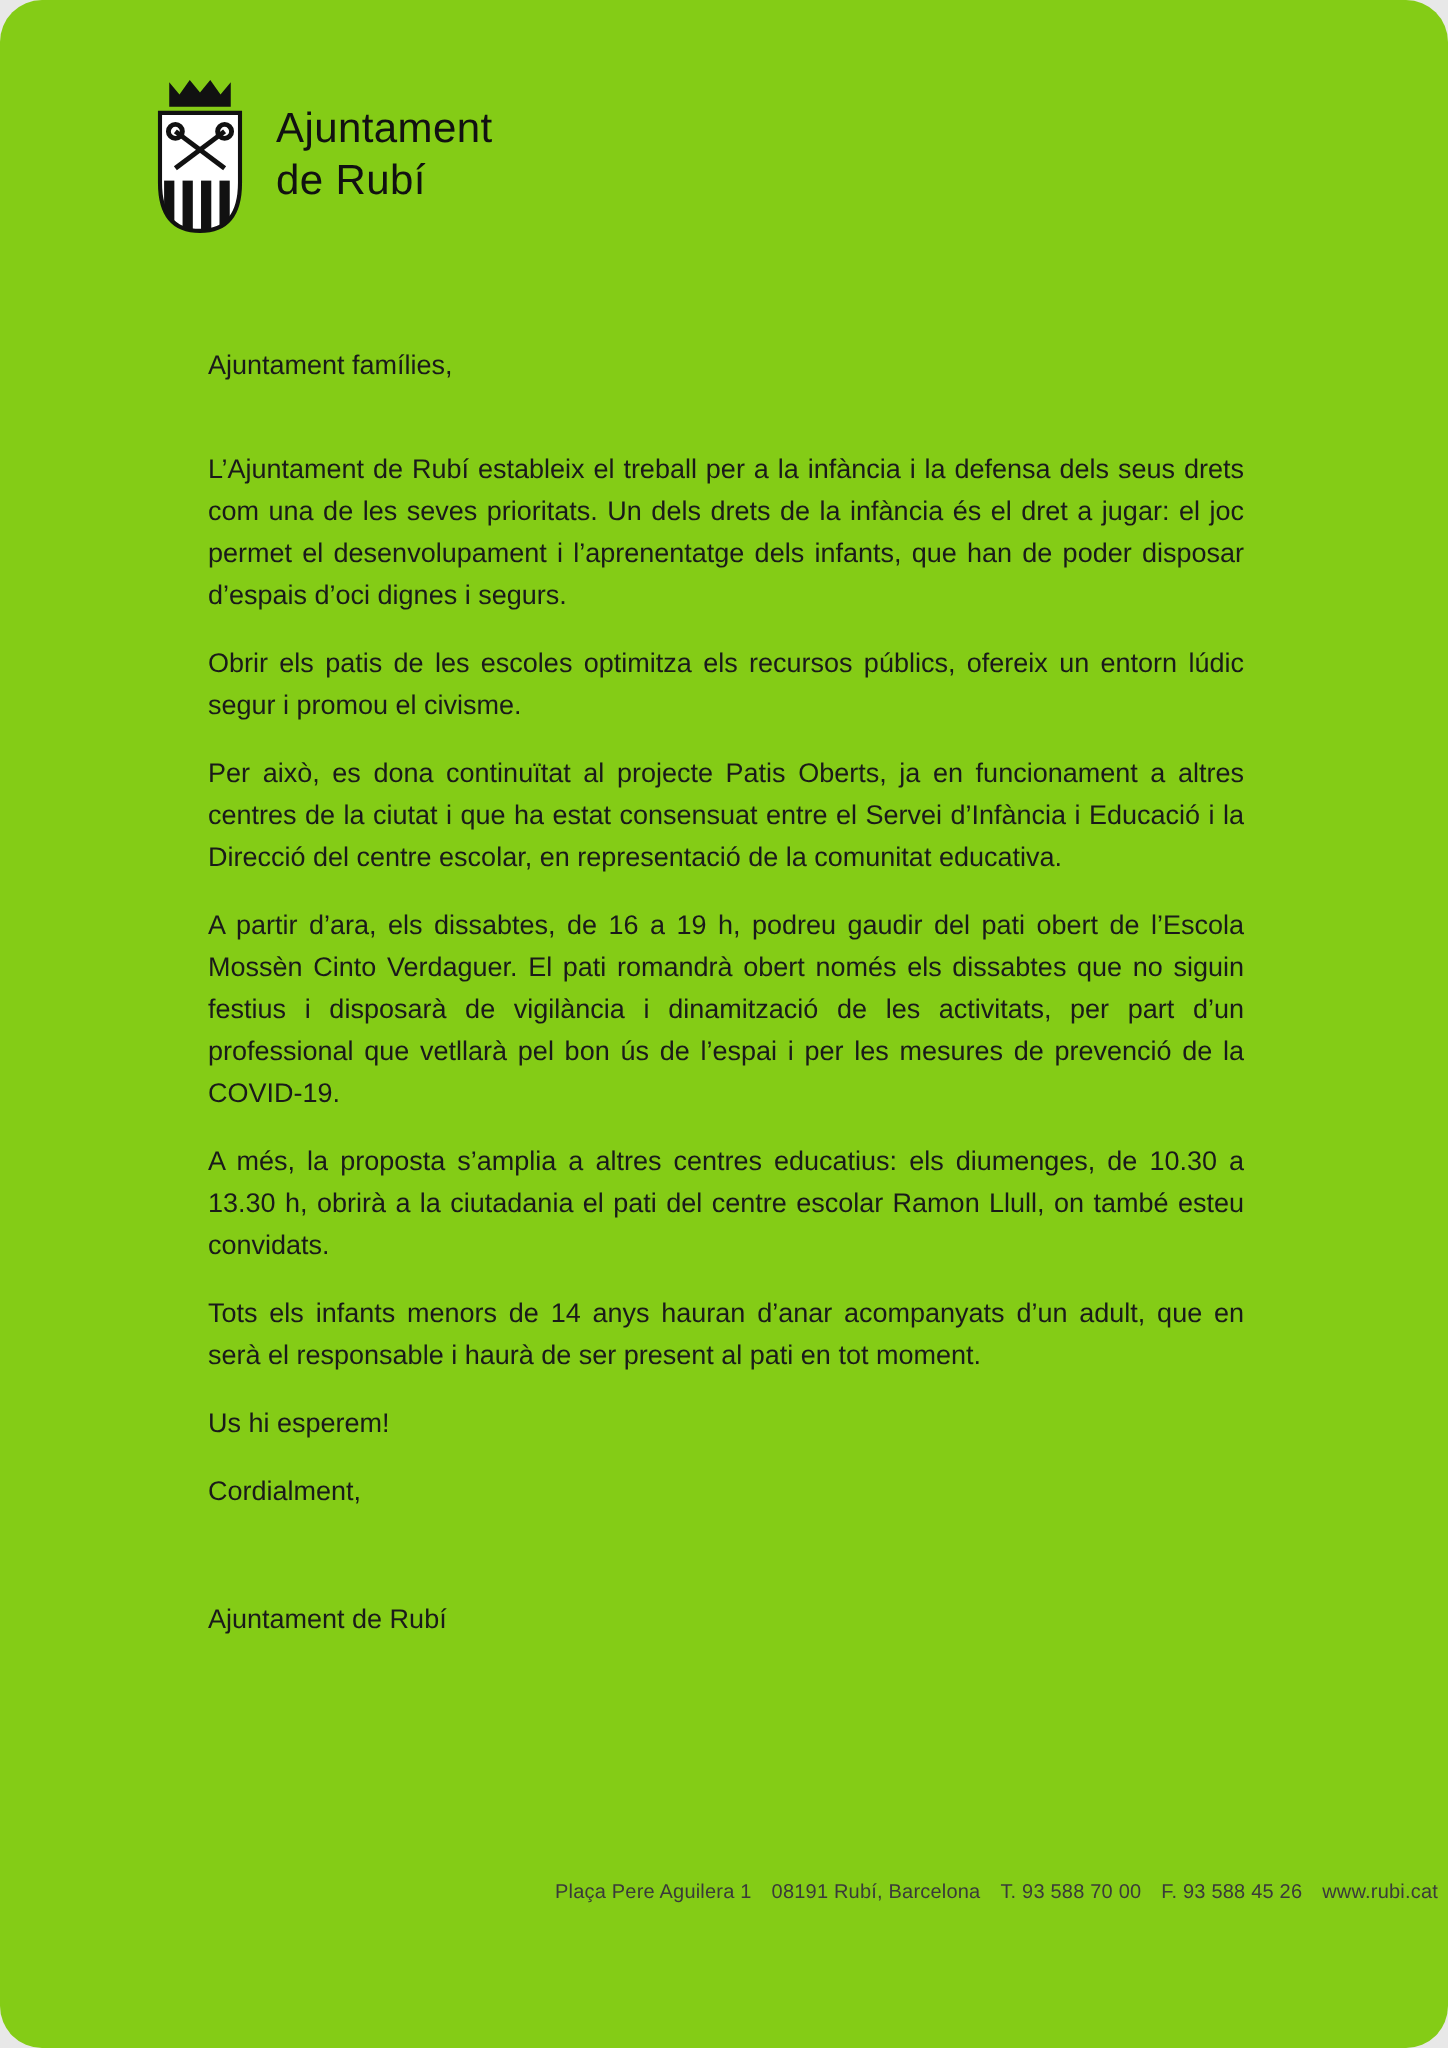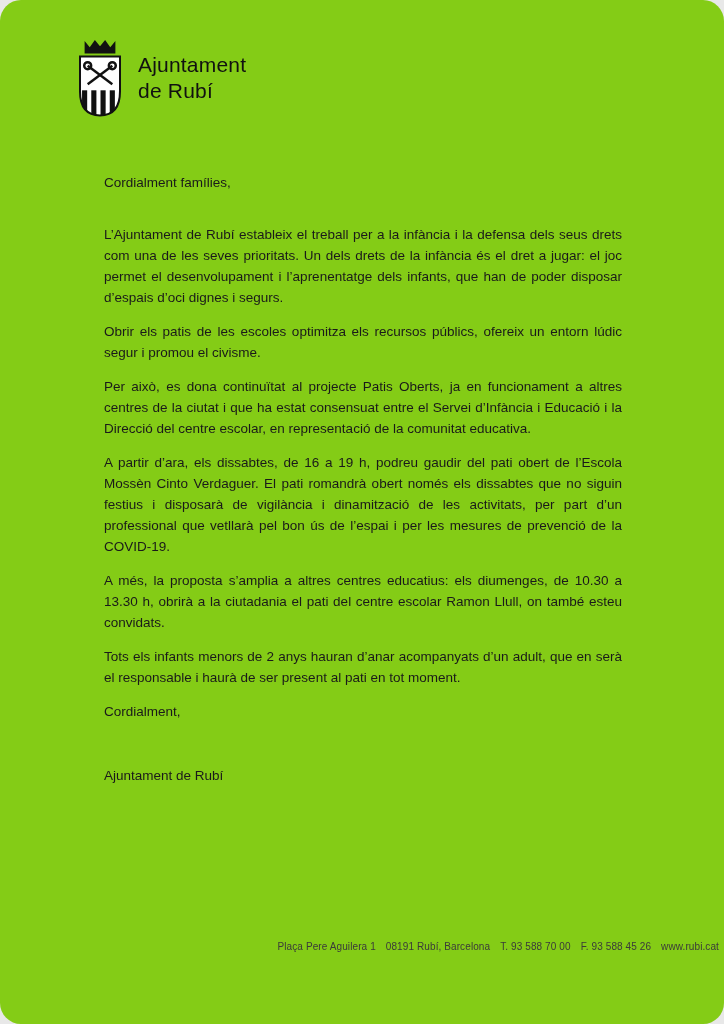--- a/index.html
+++ b/index.html
@@ -85,28 +85,29 @@
         </g>
       </svg>
     </div>
     <div class="org-name">
       <div>Ajuntament</div>
       <div>de Rubí</div>
     </div>
   </header>
 
   <main class="letter-main">
-    <p class="salutation">Cordialment famílies,</p>
+    <p class="salutation">Ajuntament famílies,</p>
     <div id="paragraphs">
         <p class="para"><span>L’Ajuntament de Rubí estableix el treball per a la infància i la defensa dels seus drets com una de les seves prioritats. Un dels drets de la infància és el dret a jugar: el joc permet el desenvolupament i l’aprenentatge dels infants, que han de poder disposar d’espais d’oci dignes i segurs.</span></p>
         <p class="para"><span>Obrir els patis de les escoles optimitza els recursos públics, ofereix un entorn lúdic segur i promou el civisme.</span></p>
         <p class="para"><span>Per això, es dona continuïtat al projecte Patis Oberts, ja en funcionament a altres centres de la ciutat i que ha estat consensuat entre el Servei d’Infància i Educació i la Direcció del centre escolar, en representació de la comunitat educativa.</span></p>
         <p class="para"><span>A partir d’ara, els </span><strong>dissabtes, de 16 a 19 h,</strong><span> podreu gaudir del pati obert de l’Escola Mossèn Cinto Verdaguer. El pati romandrà obert només els dissabtes que no siguin festius i disposarà de vigilància i dinamització de les activitats, per part d’un professional que vetllarà pel bon ús de l’espai i per les mesures de prevenció de la COVID-19.</span></p>
         <p class="para"><span>A més, la proposta s’amplia a altres centres educatius: els </span><strong>diumenges, de 10.30 a 13.30 h,</strong><span> obrirà a la ciutadania el pati del centre escolar Ramon Llull, on també esteu convidats.</span></p>
-        <p class="para"><span>Tots els infants menors de 2 anys hauran d’anar acompanyats d’un adult, que en serà el responsable i haurà de ser present al pati en tot moment.</span></p>
+        <p class="para"><span>Tots els infants menors de 14 anys hauran d’anar acompanyats d’un adult, que en serà el responsable i haurà de ser present al pati en tot moment.</span></p>
+        <p class="para"><span>Us hi esperem!</span></p>
         <p class="para"><span>Cordialment,</span></p>
       </div>
     <p class="signature">Ajuntament de Rubí</p>
   </main>
 
   <footer class="page-footer">
     <span>Plaça Pere Aguilera 1</span><span>08191 Rubí, Barcelona</span><span>T. 93 588 70 00</span><span>F. 93 588 45 26</span><span>www.rubi.cat</span>
   </footer>
 
 </div>

